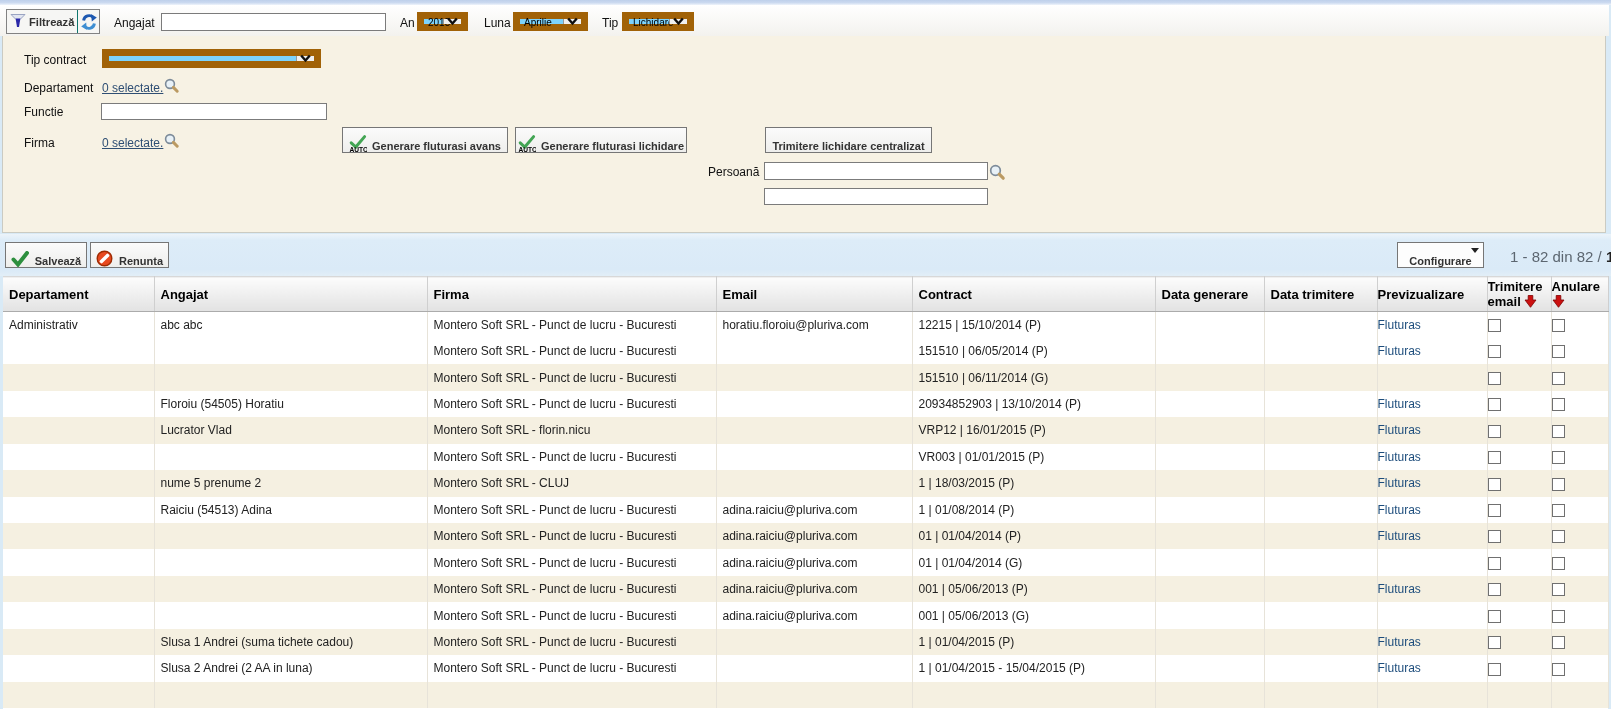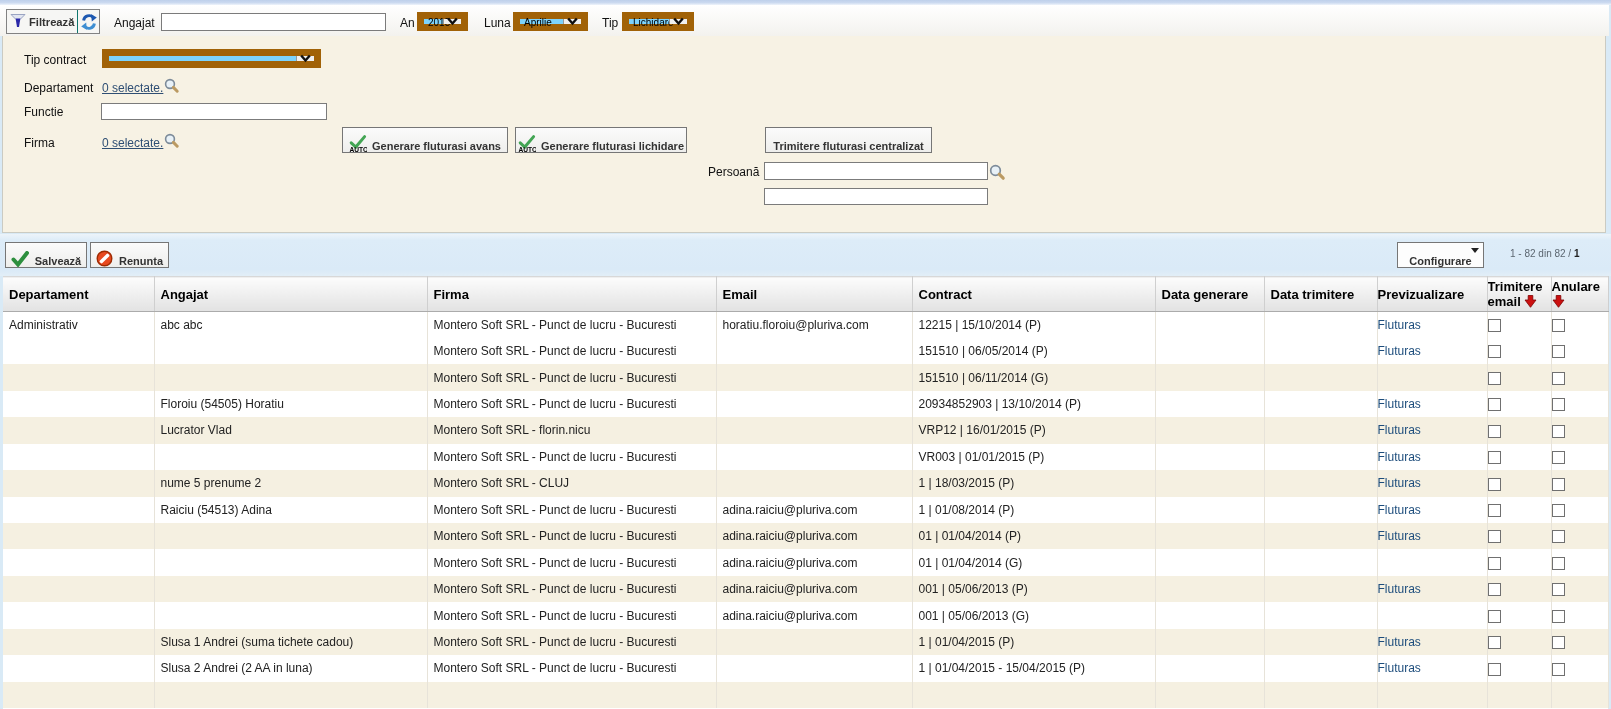--- a/index.html
+++ b/index.html
@@ -118,21 +118,21 @@
       </svg>
       <span>Generare fluturasi avans</span>
     </div>
   <div class="btn" style="left:515px;top:127px;width:172px;height:26px">
       <svg width="18" height="19" viewBox="0 0 18 19" style="margin-right:5px">
         <path d="M2.2,9.8 L6.8,14 L15.6,3.6" fill="none" stroke="#43a554" stroke-width="3" stroke-linecap="round"></path>
         <text x="0.5" y="18.6" font-size="6.6" font-weight="bold" fill="#000" font-family="Liberation Sans">AUTO</text>
       </svg>
       <span>Generare fluturasi lichidare</span>
     </div>
-  <div class="btn" style="left:765px;top:127px;width:167px;height:26px">Trimitere fluturasi centralizat</div>
+  <div class="btn" style="left:765px;top:127px;width:167px;height:26px">Trimitere lichidare centralizat</div>
   <div class="lbl" style="left:708px;top:165px">Persoană</div>
   <input class="inp" style="left: 764px; top: 162px; width: 224px; height: 18px;">
   <svg class="abs" style="left:989px;top:164px" width="17" height="17" viewBox="0 0 17 17">
       <circle cx="6.5" cy="6.5" r="4.8" fill="#e8f1f7" stroke="#7d8b99" stroke-width="1.7"></circle>
       <line x1="10.2" y1="10.2" x2="14.2" y2="14.2" stroke="#bb9a62" stroke-width="3.2" stroke-linecap="round"></line>
     </svg>
   <input class="inp" style="left: 764px; top: 188px; width: 224px; height: 17px;">
   <div class="btn" style="left:5px;top:242px;width:82px;height:26px">
       <svg width="18" height="16" viewBox="0 0 18 16" style="margin-right:6px">
         <path d="M2.5,8.5 L7,13.5 L16,2" fill="none" stroke="#2d8f3e" stroke-width="4" stroke-linecap="round"></path>
@@ -145,21 +145,21 @@
         <rect x="6.8" y="2.6" width="3.4" height="11.8" rx="1.2" fill="#fff" transform="rotate(45 8.5 8.5)"></rect>
       </svg>
       <span>Renunta</span>
     </div>
   <div class="btn" style="left:1397px;top:242px;width:87px;height:26px;background:#fdfdfd">
       <span>Configurare</span>
       <svg width="8" height="5" viewBox="0 0 8 5" style="position:absolute;right:4px;top:5px">
         <polygon points="0,0 8,0 4,5" fill="#222"></polygon>
       </svg>
     </div>
-  <div class="abs" style="left:1510px;top:248px;width:92px;font-size:10px;color:#5c6670;white-space:nowrap">1 - 82 din 82 / <b style="color:#222">1</b></div>
+  <div class="abs" style="left:1510px;top:248px;width:92px;font-size:15px;color:#5c6670;white-space:nowrap">1 - 82 din 82 / <b style="color:#222">1</b></div>
 </div>
 <div class="abs" style="left:3px;top:276px;width:1605px;height:433px">
 <table>
 <colgroup>
         <col style="width:151px">
         <col style="width:273px">
         <col style="width:289px">
         <col style="width:196px">
         <col style="width:243px">
         <col style="width:109px">

